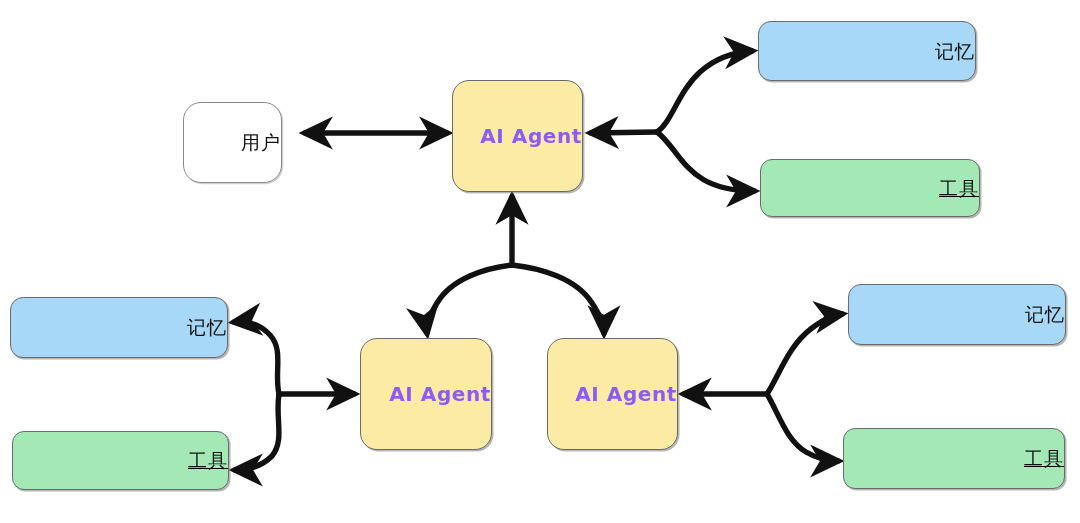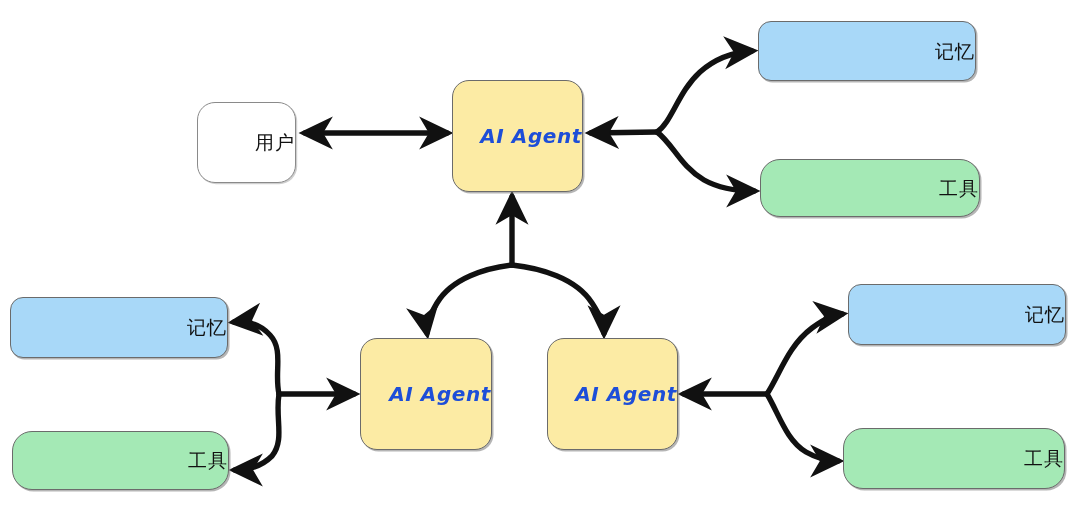--- a/index.html
+++ b/index.html
@@ -46,39 +46,39 @@
   }
   
   .node-agent {
     background: #FCEBA4;
     border-color: #6b6b6b;
     border-radius: 17px;
     box-shadow: 1.5px 1.5px 0 rgba(120,120,120,0.55);
   }
   .node-agent .node-label {
     font-family: "DejaVu Sans", sans-serif;
-    font-style: italic;
     font-weight: 600;
     font-size: 20px;
     letter-spacing: 0.6px;
-    color: #1d4ed8;
+    color: #8b5cf6;
   }
   
   .node-memory {
     background: #A8D8F8;
     border-color: #6b6b6b;
     border-radius: 13px;
     box-shadow: 1.5px 1.5px 0 rgba(120,120,120,0.55);
   }
   
   .node-tool {
     background: #A4E9B5;
     border-color: #6b6b6b;
-    border-radius: 20px;
+    border-radius: 12px;
     box-shadow: 1.5px 1.5px 0 rgba(120,120,120,0.55);
+    text-decoration: underline;
   }
   
   .node-user {
     background: #ffffff;
     border-color: #8a8a8a;
     border-radius: 18px;
     box-shadow: 1.2px 1.2px 0 rgba(160,160,160,0.5);
   }
   .node-memory .node-label,
   .node-tool .node-label,
@@ -117,21 +117,21 @@
       <path d="M 279 394 L 354 394" marker-end="url(#ah)"></path>
       <path d="M 279 394 C 274 372 284 350 270 335 C 258 322 244 321 234 322" marker-end="url(#ah)"></path>
       <path d="M 279 394 C 275 418 285 440 272 456 C 260 468 246 470 235 470" marker-end="url(#ah)"></path>
 
       <path d="M 767 394 L 684 394" marker-end="url(#ah)"></path>
       <path d="M 767 394 C 780 374 788 346 812 328 C 827 317 834 315 842 314" marker-end="url(#ah)"></path>
       <path d="M 767 394 C 779 414 786 440 806 452 C 820 460 830 461 838 461" marker-end="url(#ah)"></path>
     </g>
   </svg>
 
-  <div class="node node-user" style="left:197px; top:102px; width:99px; height:81px;">
+  <div class="node node-user" style="left:183px; top:102px; width:99px; height:81px;">
     <span class="node-label">用户</span>
   </div>
 
   <div class="node node-agent" style="left:452px; top:80px; width:131px; height:112px;">
     <span class="node-label">AI Agent</span>
   </div>
 
   <div class="node node-memory" style="left:758px; top:21px; width:218px; height:60px;">
     <span class="node-label">记忆</span>
   </div>

